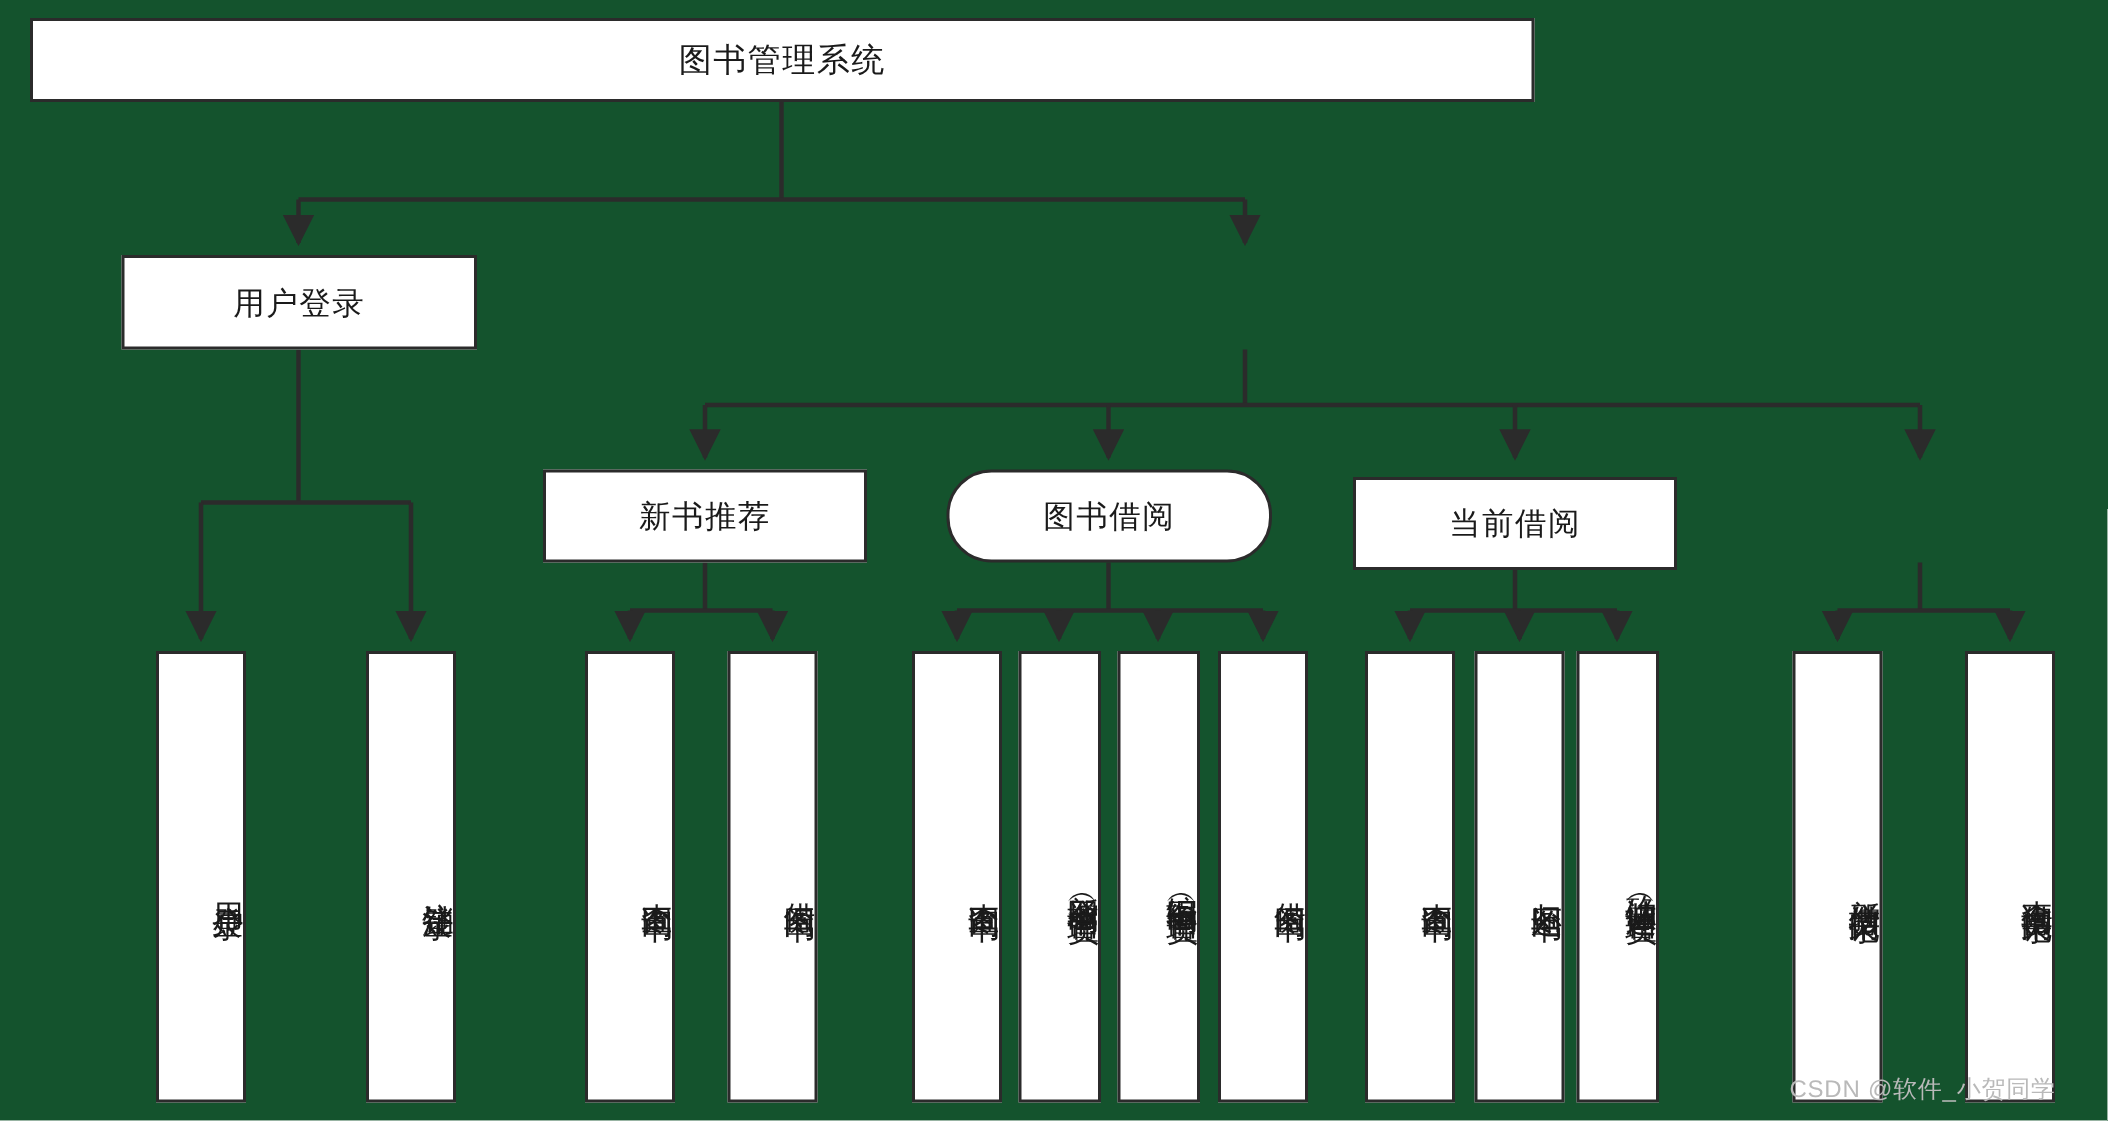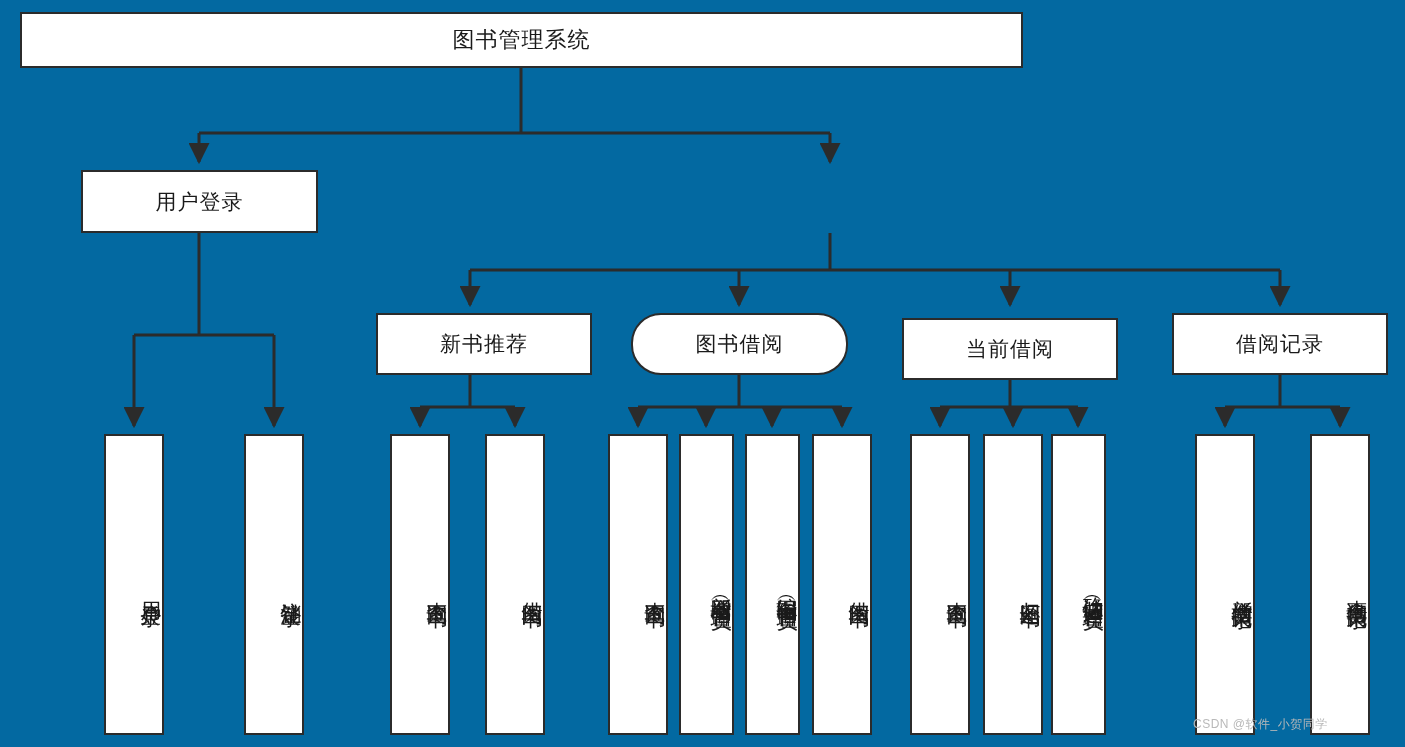--- a/index.html
+++ b/index.html
@@ -7,21 +7,21 @@
     padding: 0;
     background: #ffffff;
   }
   body {
     font-family: "Liberation Sans", "DejaVu Sans", sans-serif;
   }
   #canvas {
     position: relative;
     width: 1405px;
     height: 747px;
-    background: #0369a1;
+    background: #14532d;
     overflow: hidden;
   }
   svg#wires {
     position: absolute;
     left: 0;
     top: 0;
     width: 1405px;
     height: 747px;
     pointer-events: none;
   }
@@ -52,21 +52,21 @@
     align-items: flex-start;
     justify-content: center;
     padding-top: 8px;
     text-align: left;
   }
   .node-v span {
     display: block;
   }
   .watermark {
     position: absolute;
-    font-size: 12px;
+    font-size: 16px;
     color: #b9b9b9;
     white-space: nowrap;
     letter-spacing: 0.5px;
   }
 </style>
 </head>
 <body>
 
 <div id="canvas">
 
@@ -121,31 +121,28 @@
   </svg>
 
   <div class="node node-title" style="left: 20px; top: 12px; width: 1003px; height: 56px;">
     <span>图书管理系统</span>
   </div>
 
   <div class="node node-h" style="left: 81px; top: 170px; width: 237px; height: 63px;">
     <span>用户登录</span>
   </div>
 
-  <div class="node node-h" style="left: 376px; top: 313px; width: 216px; height: 62px;">
+  <div class="node node-h" style="left: 362px; top: 313px; width: 216px; height: 62px;">
     <span>新书推荐</span>
   </div>
   <div class="node node-h" style="left: 631px; top: 313px; width: 217px; height: 62px; border-radius: 30px;">
     <span>图书借阅</span>
   </div>
   <div class="node node-h" style="left: 902px; top: 318px; width: 216px; height: 62px;">
     <span>当前借阅</span>
-  </div>
-  <div class="node node-h" style="left: 1172px; top: 313px; width: 216px; height: 62px;">
-    <span>借阅记录</span>
   </div>
 
   <div class="node node-v" style="left: 104px; top: 434px; width: 60px; height: 301px;">
     <span>用户登录</span>
   </div>
   <div class="node node-v" style="left: 244px; top: 434px; width: 60px; height: 301px;">
     <span>注销登录</span>
   </div>
   <div class="node node-v" style="left: 390px; top: 434px; width: 60px; height: 301px;">
     <span>查询图书</span>

